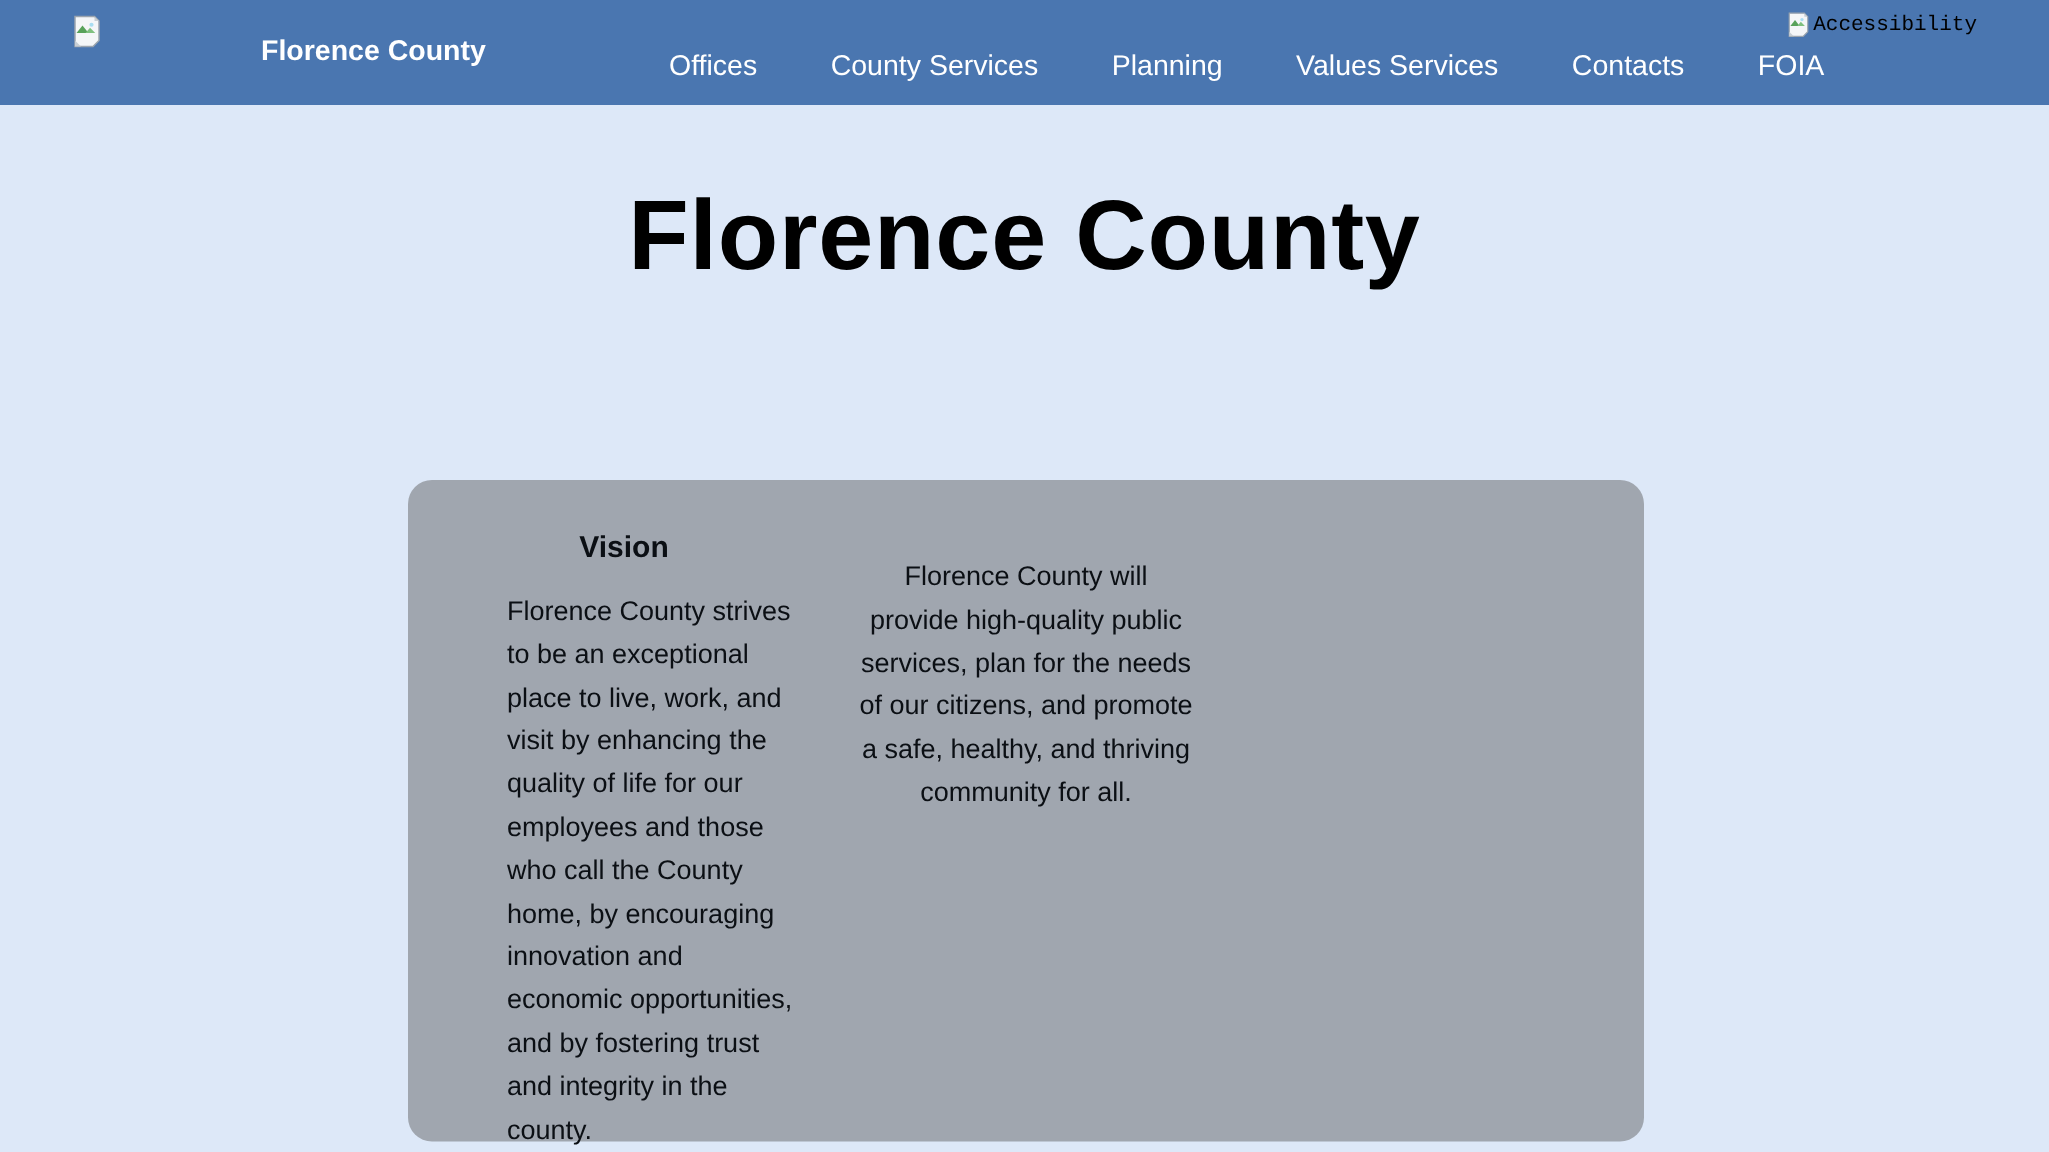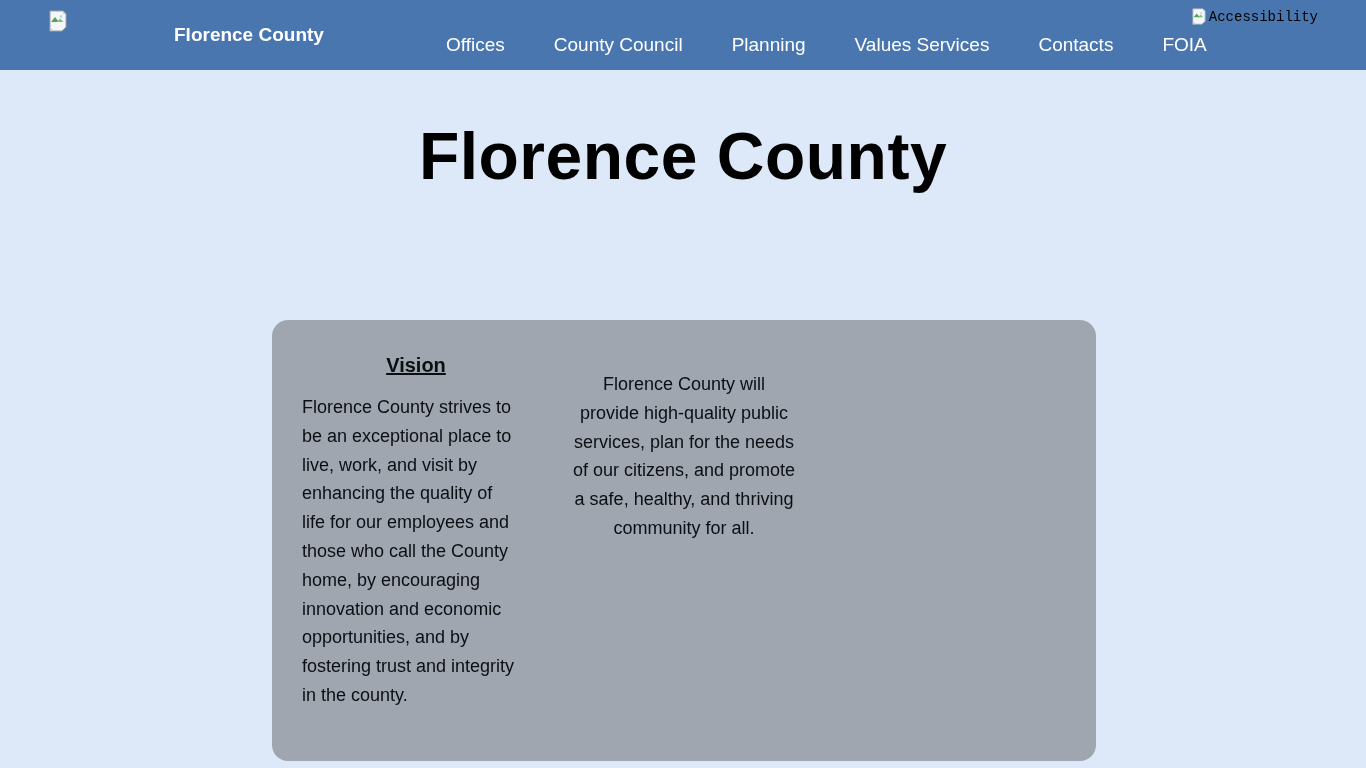--- a/index.html
+++ b/index.html
@@ -104,32 +104,32 @@
     padding: 34px 30px 30px 30px;
     display: grid;
     grid-template-columns: 1fr 1fr 1fr;
     column-gap: 40px;
   }
   .col h2 {
     margin: 0 0 16px 0;
     text-align: center;
     font-size: 20px;
     font-weight: 700;
-    text-decoration: underline;
     color: var(--body-text);
   }
   .col p {
     margin: 0;
     font-size: 18px;
     line-height: 1.6;
     color: var(--body-text);
   }
   .col-vision p {
     text-align: left;
     max-width: 216px;
+    margin-left: 36px;
   }
   .col-mission p {
     text-align: center;
     max-width: 226px;
     margin: 16px auto;
   }
   .col-values .value-item { text-align: center; }
   .col-values .value-title {
     font-size: 18px;
     font-weight: 700;
@@ -159,21 +159,21 @@
         <path d="M2 17 l4 4 h-4 z" fill="#c7ced4"></path>
         <circle cx="13" cy="6.5" r="1.4" fill="#a9ddf2"></circle>
       </svg>
     </span>
   </a>
 
   <div class="brand-name">Florence County</div>
 
   <nav class="nav-links">
     <a class="nav-link">Offices</a>
-    <a class="nav-link">County Council</a>
+    <a class="nav-link">County Services</a>
     <a class="nav-link">Planning</a>
     <a class="nav-link">Values Services</a>
     <a class="nav-link">Contacts</a>
     <a class="nav-link">FOIA</a>
   </nav>
 
   <a class="accessibility">
     <span class="broken-img-icon">
       <svg width="16" height="17" viewBox="0 0 20 22">
         <path d="M2 1 h13 l3 3 v13 l-4 4 H2 z" fill="#f4f6f8" stroke="#9aa4ae" stroke-width="1"></path>

